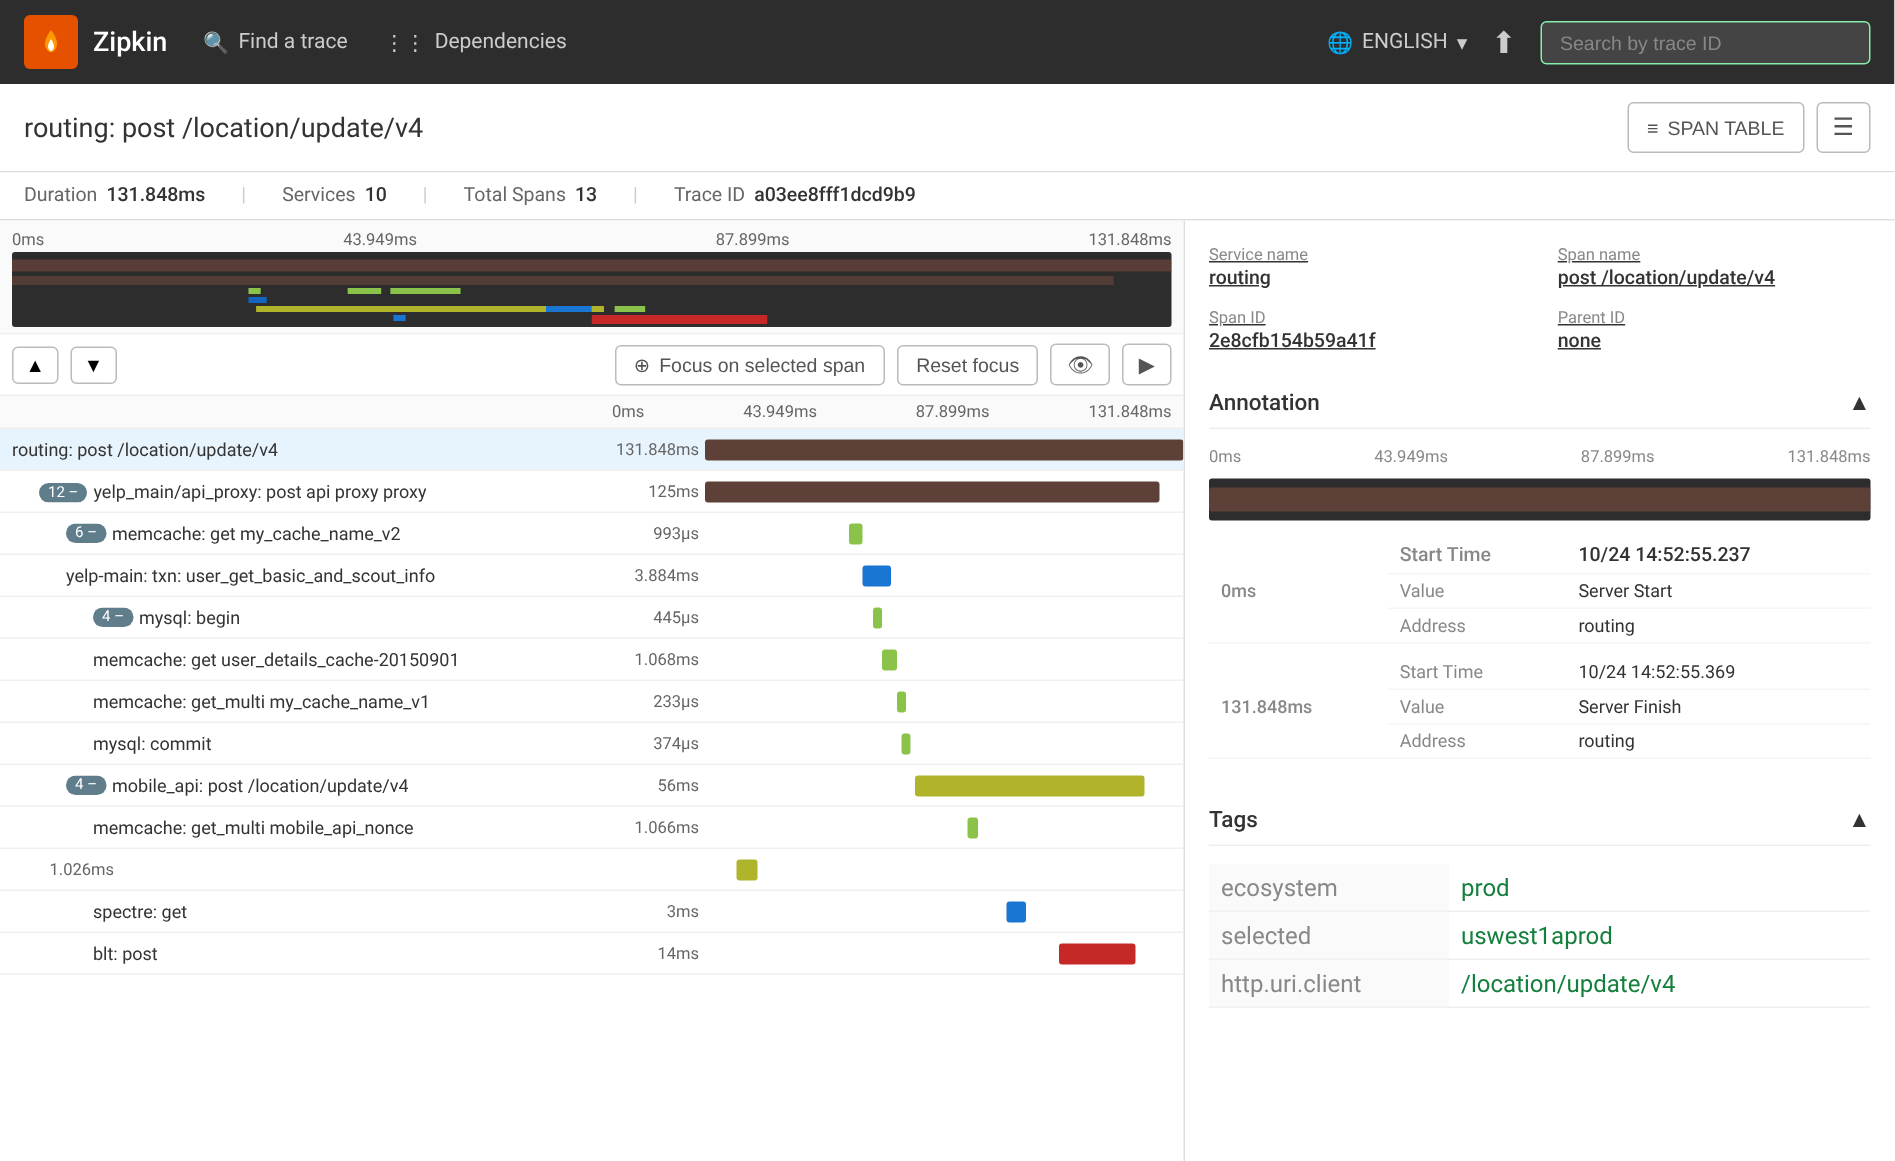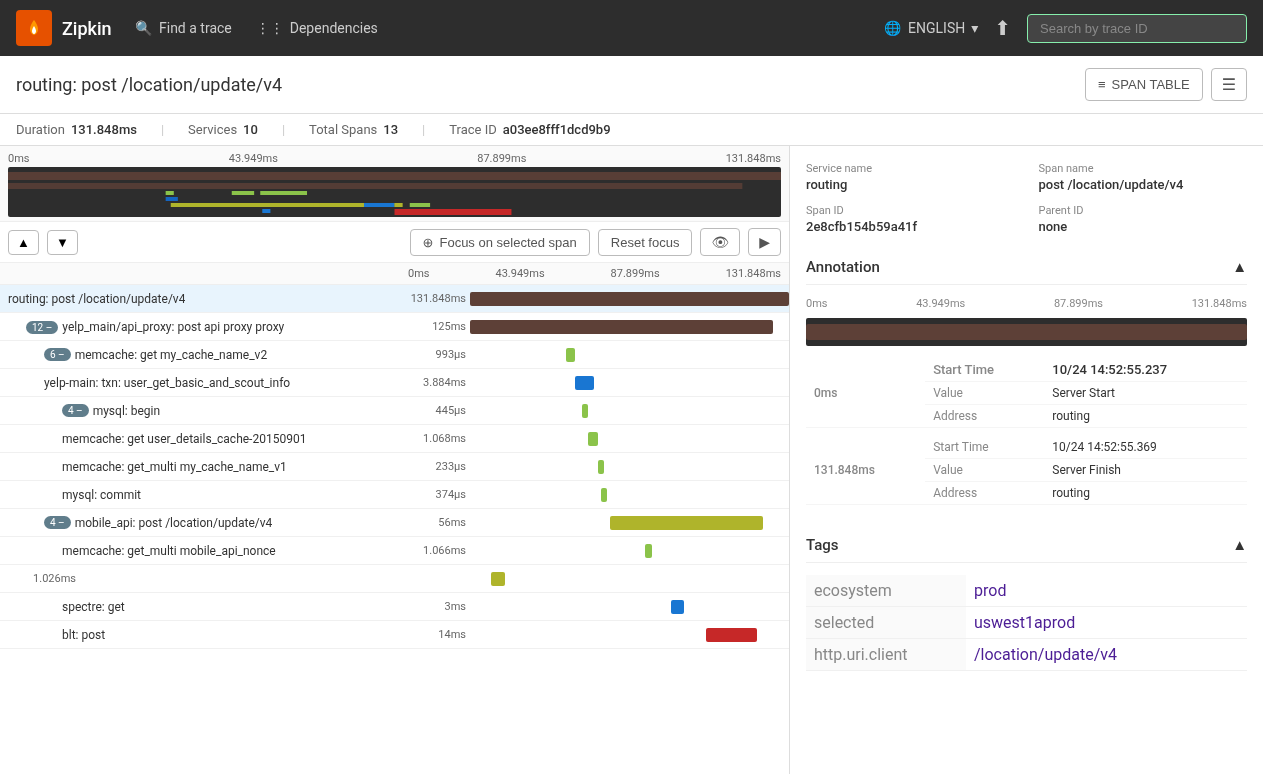--- a/index.html
+++ b/index.html
@@ -291,20 +291,21 @@
       flex: 1;
       background: #fff;
       overflow-y: auto;
       padding: 16px;
     }
     .detail-grid {
       display: grid;
       grid-template-columns: 1fr 1fr;
       gap: 12px 24px;
       margin-bottom: 16px;
+      text-decoration: underline;
     }
     .detail-field label {
       font-size: 11px;
       color: #888;
       display: block;
       margin-bottom: 2px;
     }
     .detail-field .field-value {
       font-size: 13px;
       color: #333;
@@ -354,21 +355,21 @@
     }
     .tags-table td {
       padding: 6px 8px;
       border-bottom: 1px solid #f0f0f0;
     }
     .tags-table td:first-child {
       color: #888;
       width: 160px;
       background: #fafafa;
     }
-    .tags-table td:last-child { color: #4c1d95; }
+    .tags-table td:last-child { color: #15803d; }
   </style>
 </head>
 <body>
 
 <nav class="navbar">
   <div class="navbar-logo">
     <div class="logo-icon">
       <svg width="20" height="20" viewBox="0 0 20 20">
         <path d="M10 2 C10 2 14 7 14 11 C14 14.3 12.2 16.5 10 17 C7.8 16.5 6 14.3 6 11 C6 7 10 2 10 2Z" fill="#ff9800"></path>
         <path d="M10 8 C10 8 12 11 12 13 C12 14.7 11.1 15.8 10 16 C8.9 15.8 8 14.7 8 13 C8 11 10 8 10 8Z" fill="#fff"></path>

